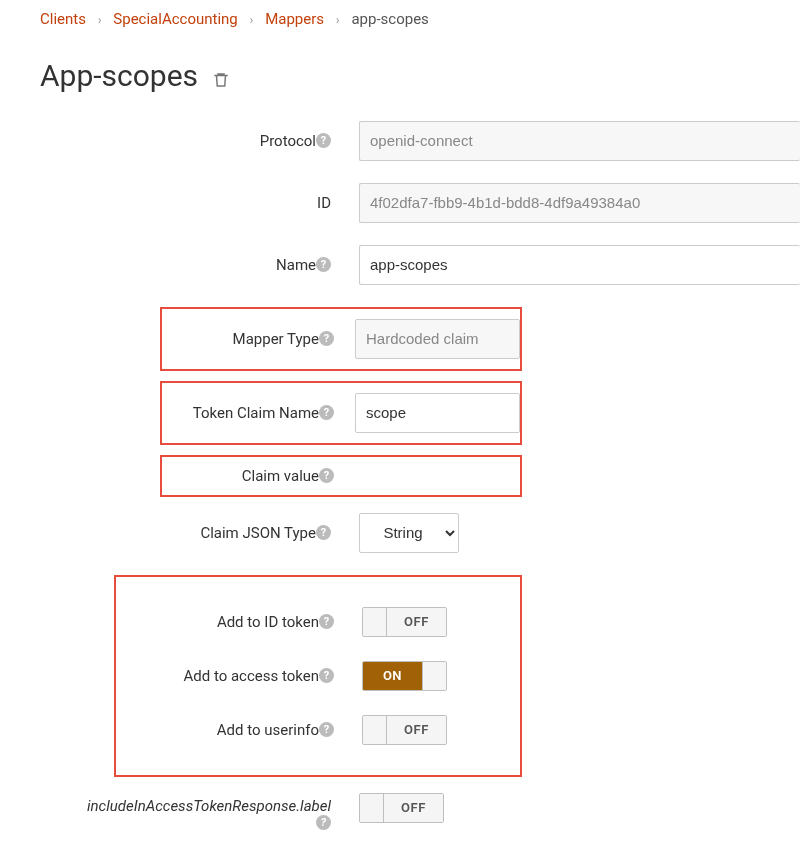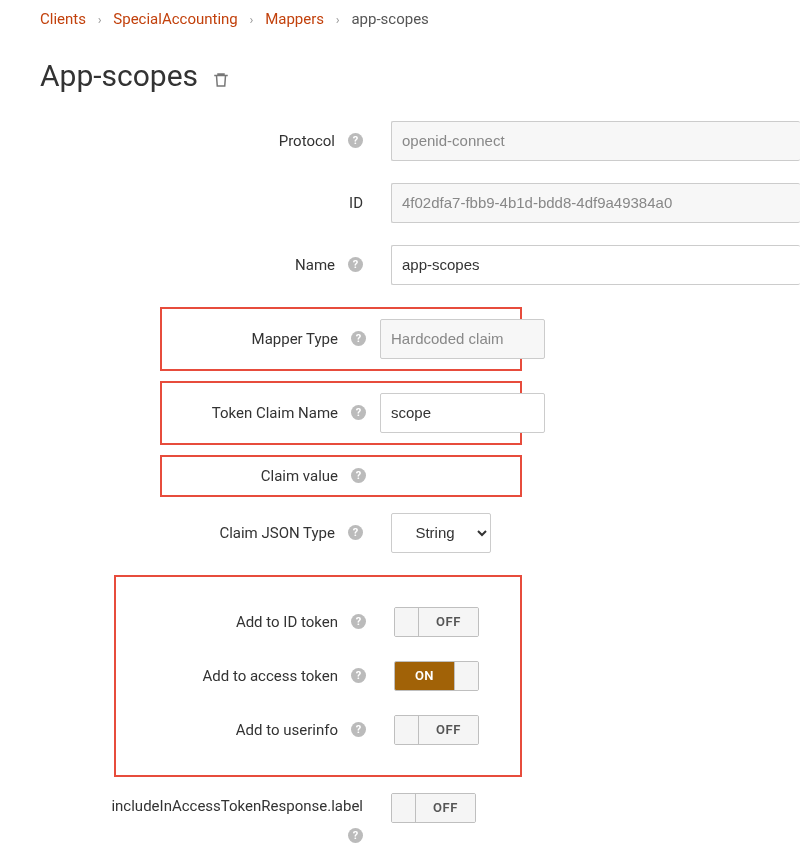--- a/index.html
+++ b/index.html
@@ -37,24 +37,23 @@
     .form-label {
       width: 345px;
       min-width: 345px;
       text-align: right;
       padding-right: 14px;
       color: #333;
       font-size: 15px;
       display: flex;
       justify-content: flex-end;
       align-items: center;
-      gap: 13px;
-      margin-left: 32px;
-    }
-    .form-label.wrap { flex-wrap: wrap; }
+      gap: 0;
+    }
+    .form-label.wrap { flex-wrap: wrap; font-style: italic; }
     .help-icon {
       display: inline-flex;
       width: 15px; height: 15px;
       border-radius: 50%;
       background: #bbb;
       color: #fff;
       font-size: 11px;
       font-weight: bold;
       align-items: center;
       justify-content: center;

